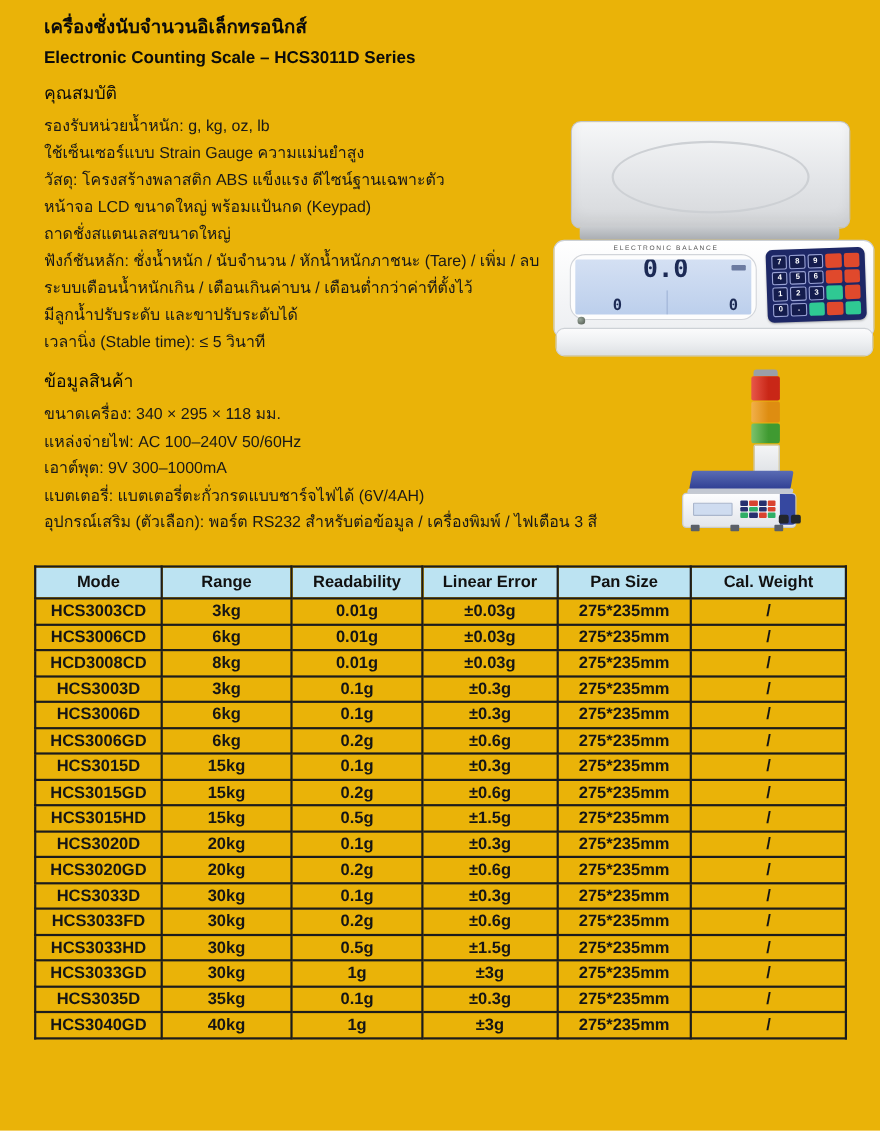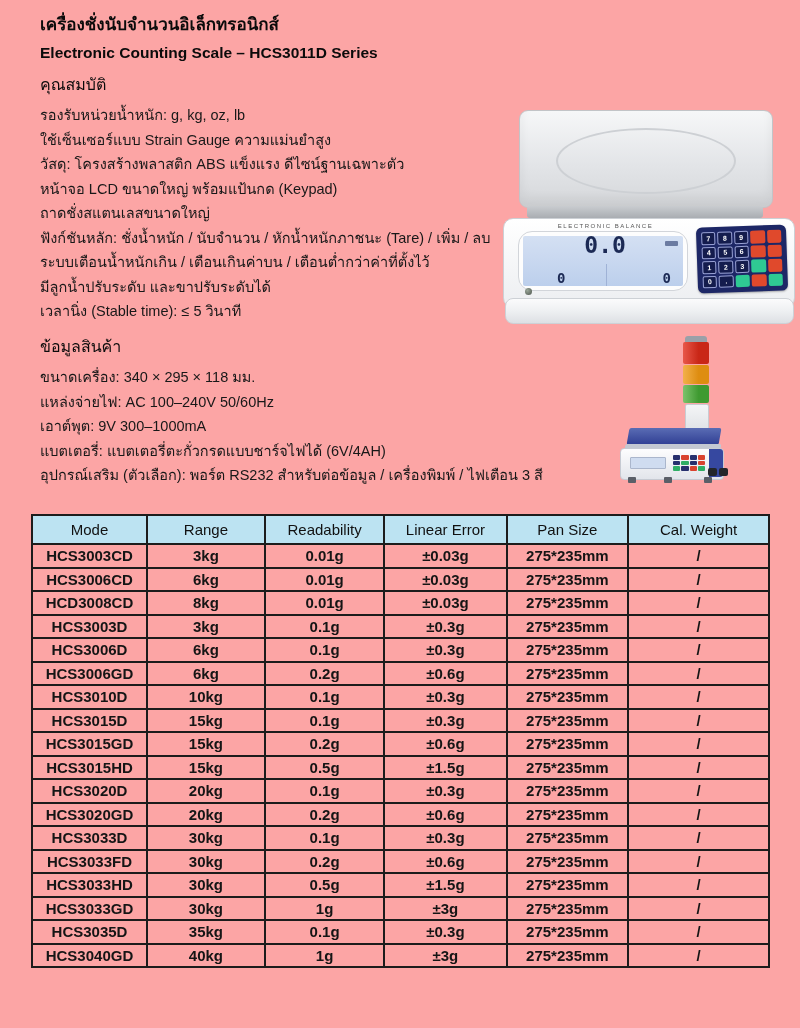--- a/index.html
+++ b/index.html
@@ -1,17 +1,17 @@
 <!DOCTYPE html>
 <html><head>
 <meta charset="utf-8">
 <style>
   html,body { margin:0; padding:0; background:#ffffff; }
   body { width:800px; height:1028px; font-family:"Liberation Sans","DejaVu Sans",sans-serif; color:#111; }
-  .page { position:relative; width:800px; height:1028px; overflow:hidden; background:#fca5a5; }
+  .page { position:relative; width:800px; height:1028px; overflow:hidden; background:#eab308; }
 
   
   .header-block { position:absolute; left:40px; top:10px; width:480px; }
   .title-th { font-size:17px; font-weight:bold; margin:0 0 7px 0; color:#0b0b0b; }
   .title-en { font-size:15.5px; font-weight:bold; margin:0; color:#0b0b0b; }
 
   .features-block { position:absolute; left:40px; top:72px; width:485px; }
   .info-block     { position:absolute; left:40px; top:334px; width:560px; }
   .section-heading { font-size:16px; font-weight:normal; margin:0 0 6px 0; color:#0b0b0b; }
   .line { font-size:14.5px; line-height:24.5px; white-space:nowrap; color:#181818; }
@@ -76,21 +76,21 @@
   .sm-key { border-radius:1px; background:#27306e; }
   .sm-key.r { background:#d9432f; } .sm-key.g { background:#2fae66; }
   .sm-foot { position:absolute; top:141px; width:8px; height:6px; background:#5a5f68; border-radius:1px; }
   .sm-conn { position:absolute; top:132px; width:9px; height:8px; background:#23262b; border-radius:2px; }
 
   
   .spec-table { position:absolute; left:31px; top:514px; width:739px;
               border-collapse:collapse; table-layout:fixed; }
   .spec-table th, .spec-table td { border:2px solid #1c1c1c; text-align:center; padding:0;
               font-size:15px; overflow:hidden; white-space:nowrap; }
-  .spec-table th { height:27px; background:#bce3f2; font-weight:normal;margin-top:20px; }
+  .spec-table th { height:27px; background:#bce3f2; font-weight:bold;margin-top:20px; }
   .spec-table td { height:21.5px; font-weight:bold; color:#151515; }
   col.c1{width:15.6%} col.c2{width:16%} col.c3{width:16.2%} col.c4{width:16.6%} col.c5{width:16.5%} col.c6{width:19.1%}
 </style>
 </head>
 <body>
 
 <div class="page">
 
   <div class="header-block">
     <h1 class="title-th">เครื่องชั่งนับจำนวนอิเล็กทรอนิกส์</h1>
@@ -261,28 +261,20 @@
         </tr>
         <tr>
           <td>HCS3006GD</td>
           <td>6kg</td>
           <td>0.2g</td>
           <td>±0.6g</td>
           <td>275*235mm</td>
           <td>/</td>
         </tr>
         <tr>
-          <td>HCS3010D</td>
-          <td>10kg</td>
-          <td>0.1g</td>
-          <td>±0.3g</td>
-          <td>275*235mm</td>
-          <td>/</td>
-        </tr>
-        <tr>
           <td>HCS3015D</td>
           <td>15kg</td>
           <td>0.1g</td>
           <td>±0.3g</td>
           <td>275*235mm</td>
           <td>/</td>
         </tr>
         <tr>
           <td>HCS3015GD</td>
           <td>15kg</td>

